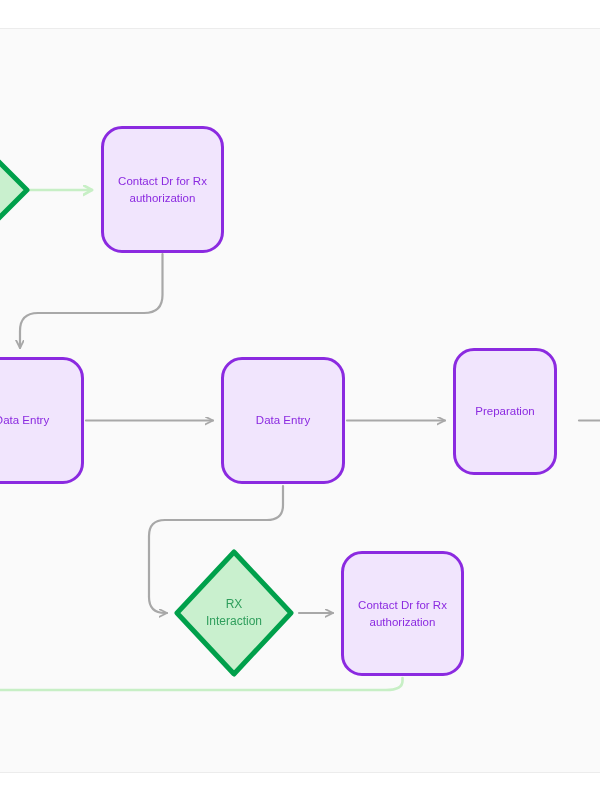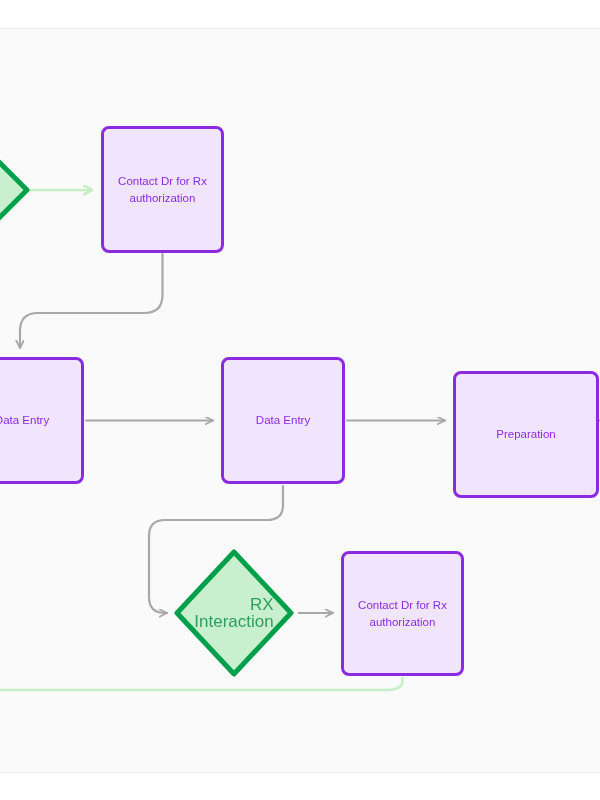--- a/index.html
+++ b/index.html
@@ -58,21 +58,21 @@
   .node {
     position: absolute;
     box-sizing: border-box;
     display: flex;
     align-items: center;
     justify-content: center;
     text-align: center;
   }
 
   .node-process {
-    border-radius: 8px;
+    border-radius: 21px;
     border: 3px solid #8b2ae0;
     background: #f1e5fd;
     color: #8b2ae0;
     font-size: 11.5px;
     line-height: 17px;
     padding: 6px;
   }
 
   .node-decision {
     border: 0;
@@ -82,23 +82,22 @@
     position: absolute;
     left: 0;
     top: 0;
     width: 100%;
     height: 100%;
   }
   .node-decision .decision-label {
     position: relative;
     z-index: 2;
     color: #2f9e5c;
-    font-size: 17px;
+    font-size: 12px;
     line-height: 17px;
-    text-align: right;
   }
 
   .node-label {
     display: block;
     white-space: pre-line;
   }
 </style>
 </head>
 <body>
 
@@ -165,21 +164,21 @@
   </div>
 
   <div class="node node-process" style="left:-40px; top:357px; width:124px; height:127px;">
     <span class="node-label">Data Entry</span>
   </div>
 
   <div class="node node-process" style="left:221px; top:357px; width:124px; height:127px;">
     <span class="node-label">Data Entry</span>
   </div>
 
-  <div class="node node-process" style="left:453px; top:371px; width:146px; height:127px;">
+  <div class="node node-process" style="left:453px; top:348px; width:104px; height:127px;">
     <span class="node-label">Preparation</span>
   </div>
 
   <div class="node node-decision" style="left:173px; top:548px; width:122px; height:130px;">
     <svg class="diamond-svg" viewBox="0 0 122 130" preserveAspectRatio="none">
       <polygon points="61,4 118,65 61,126 4,65" fill="#c9f0ce" stroke="#00a04b" stroke-width="5" stroke-linejoin="round"></polygon>
     </svg>
     <span class="decision-label node-label">RX
 Interaction</span>
   </div>

